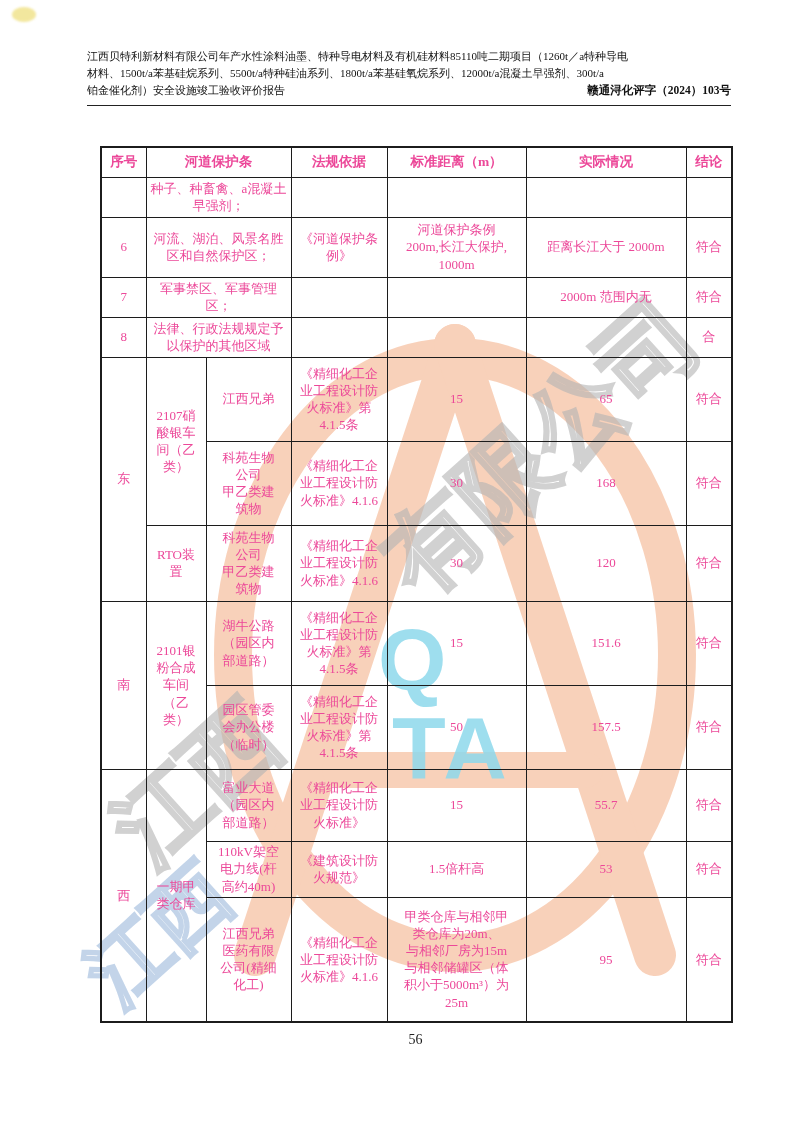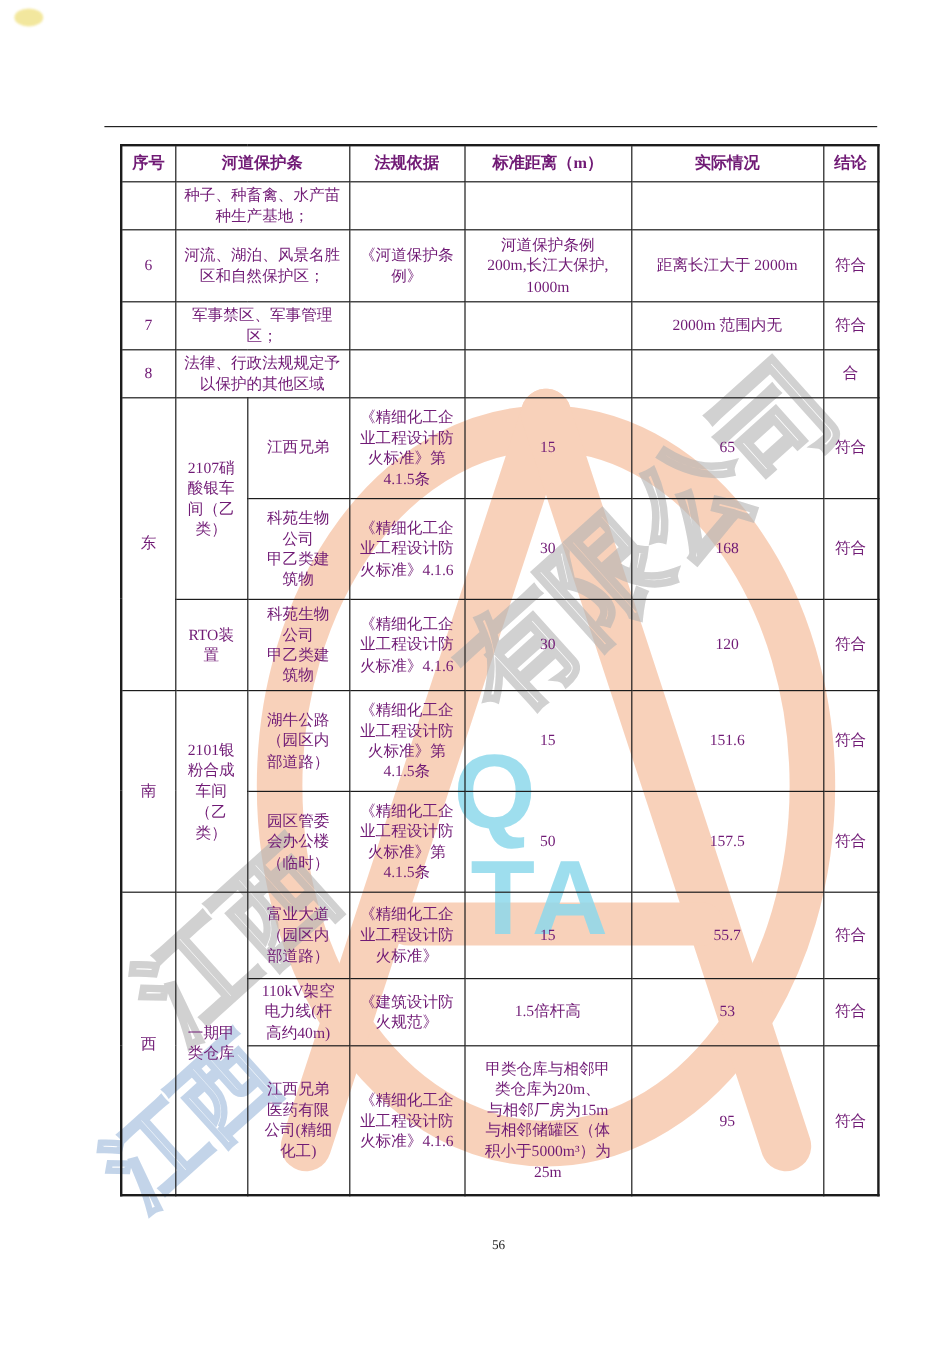--- a/index.html
+++ b/index.html
@@ -20,36 +20,36 @@
     position:absolute;left:87px;top:105px;width:644px;height:0;
     border-top:1.5px solid #222;z-index:3;
   }
   
   .watermark{position:absolute;left:0;top:0;width:793px;height:1122px;z-index:1;pointer-events:none;}
   .wm-gray{fill:none;stroke:#b5b5b5;stroke-width:3.2;opacity:.62;font-family:"Liberation Sans","DejaVu Sans",sans-serif;font-weight:bold;}
   .wm-blue{fill:none;stroke:#9cb9dc;stroke-width:2.8;opacity:.6;font-family:"Liberation Sans","DejaVu Sans",sans-serif;font-weight:bold;}
   .wm-cyan{fill:#8ed9ec;opacity:.85;font-family:"Liberation Sans","DejaVu Sans",sans-serif;font-weight:bold;}
   
   .acc-table{
-    position:absolute;left:100px;top:120px;z-index:2;
+    position:absolute;left:100px;top:146px;z-index:2;
     border-collapse:collapse;table-layout:fixed;width:631px;
-    font-size:13px;line-height:1.32;color:#701a75;border-radius:25px;
+    font-size:13px;line-height:1.32;color:#ec4899;border-radius:25px;
   }
   .acc-table th,.acc-table td{
     border:1px solid #1c1c1c;background:transparent;
     text-align:center;vertical-align:middle;
     padding:1px 2px;white-space:pre-line;word-break:break-all;overflow:hidden;
   }
   .acc-table{border:2px solid #1c1c1c;}
   .acc-table th{font-weight:bold;font-size:13.5px;padding:2px;}
   .cell-left{text-align:left;padding-left:5px;padding-right:3px;}
   
   .page-number{
     position:absolute;left:100px;top:1032px;width:631px;z-index:3;
-    text-align:center;font-size:11px;color:#222;
+    text-align:center;font-size:14px;color:#222;
   }
   .scan-blob{
     position:absolute;left:12px;top:7px;width:24px;height:15px;z-index:3;
     background:#e9d44f;border-radius:50%;opacity:.55;filter:blur(1px);
   }
 </style>
 </head>
 <body>
 
 <div class="scan-blob"></div>
@@ -66,20 +66,26 @@
   <text class="wm-cyan" x="378" y="690" font-size="88">Q</text>
   <text class="wm-cyan" x="392" y="778" font-size="88" letter-spacing="4">TA</text>
 
   <text class="wm-gray" font-size="96" transform="translate(420,600) rotate(-42)">有限公司</text>
   <text class="wm-gray" font-size="92" transform="translate(150,868) rotate(-42)">江西</text>
 
   <text class="wm-blue" font-size="80" transform="translate(118,1008) rotate(-42)">江西</text>
 </svg>
 
 <div class="doc-header">
+  <div class="hline">江西贝特利新材料有限公司年产水性涂料油墨、特种导电材料及有机硅材料85110吨二期项目（1260t／a特种导电</div>
+  <div class="hline">材料、1500t/a苯基硅烷系列、5500t/a特种硅油系列、1800t/a苯基硅氧烷系列、12000t/a混凝土早强剂、300t/a</div>
+  <div class="hline hline-last">
+    <span>铂金催化剂）安全设施竣工验收评价报告</span>
+    <span class="doc-number">赣通浔化评字（2024）103号</span>
+  </div>
 </div>
 <div class="header-rule"></div>
 
 <table class="acc-table">
   <colgroup>
     <col style="width:45px">
       <col style="width:60px">
       <col style="width:85px">
     <col style="width:96px">
       <col style="width:139px">
@@ -90,21 +96,21 @@
       <tr style="height:30px">
     <th>序号</th>
     <th colspan="2">河道保护条</th>
     <th>法规依据</th>
     <th>标准距离（m）</th>
     <th>实际情况</th>
     <th>结论</th>
   </tr>
   <tr style="height:40px">
     <td></td>
-    <td colspan="2" class="cell-left">种子、种畜禽、水产苗种生产基地；</td>
+    <td colspan="2" class="cell-left">种子、种畜禽、a混凝土早强剂；</td>
     <td></td>
         <td></td>
         <td></td>
         <td></td>
   </tr>
   <tr style="height:60px">
     <td>6</td>
     <td colspan="2" class="cell-left">河流、湖泊、风景名胜区和自然保护区；</td>
     <td>《河道保护条
 例》</td>

